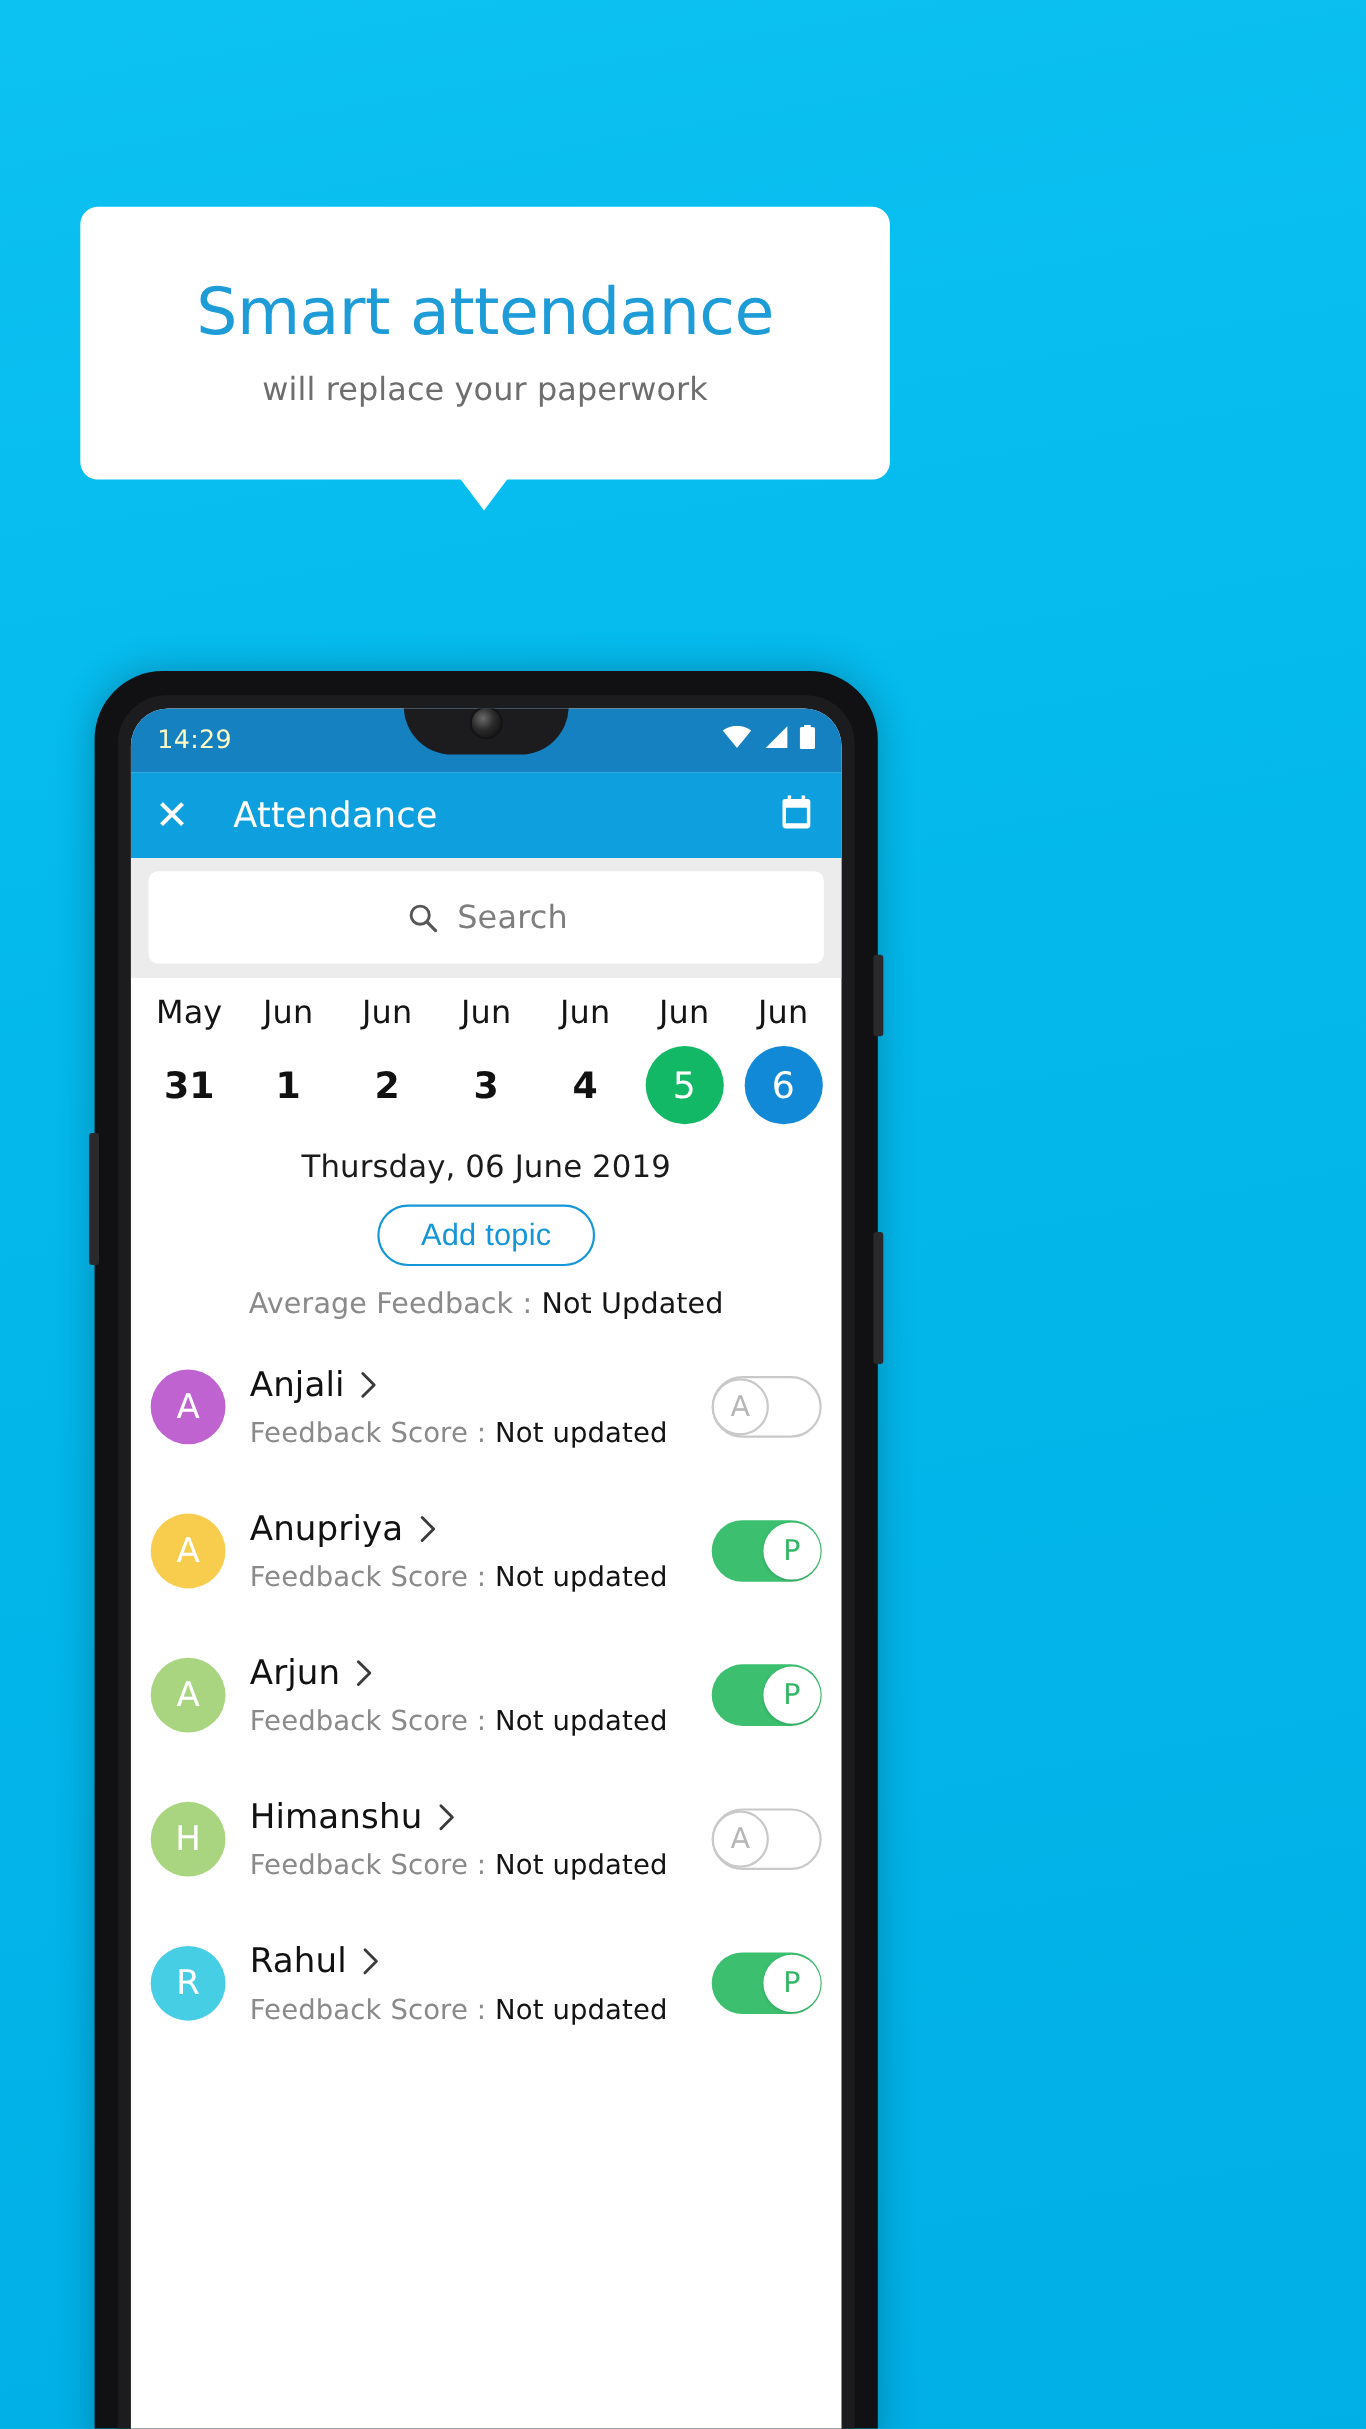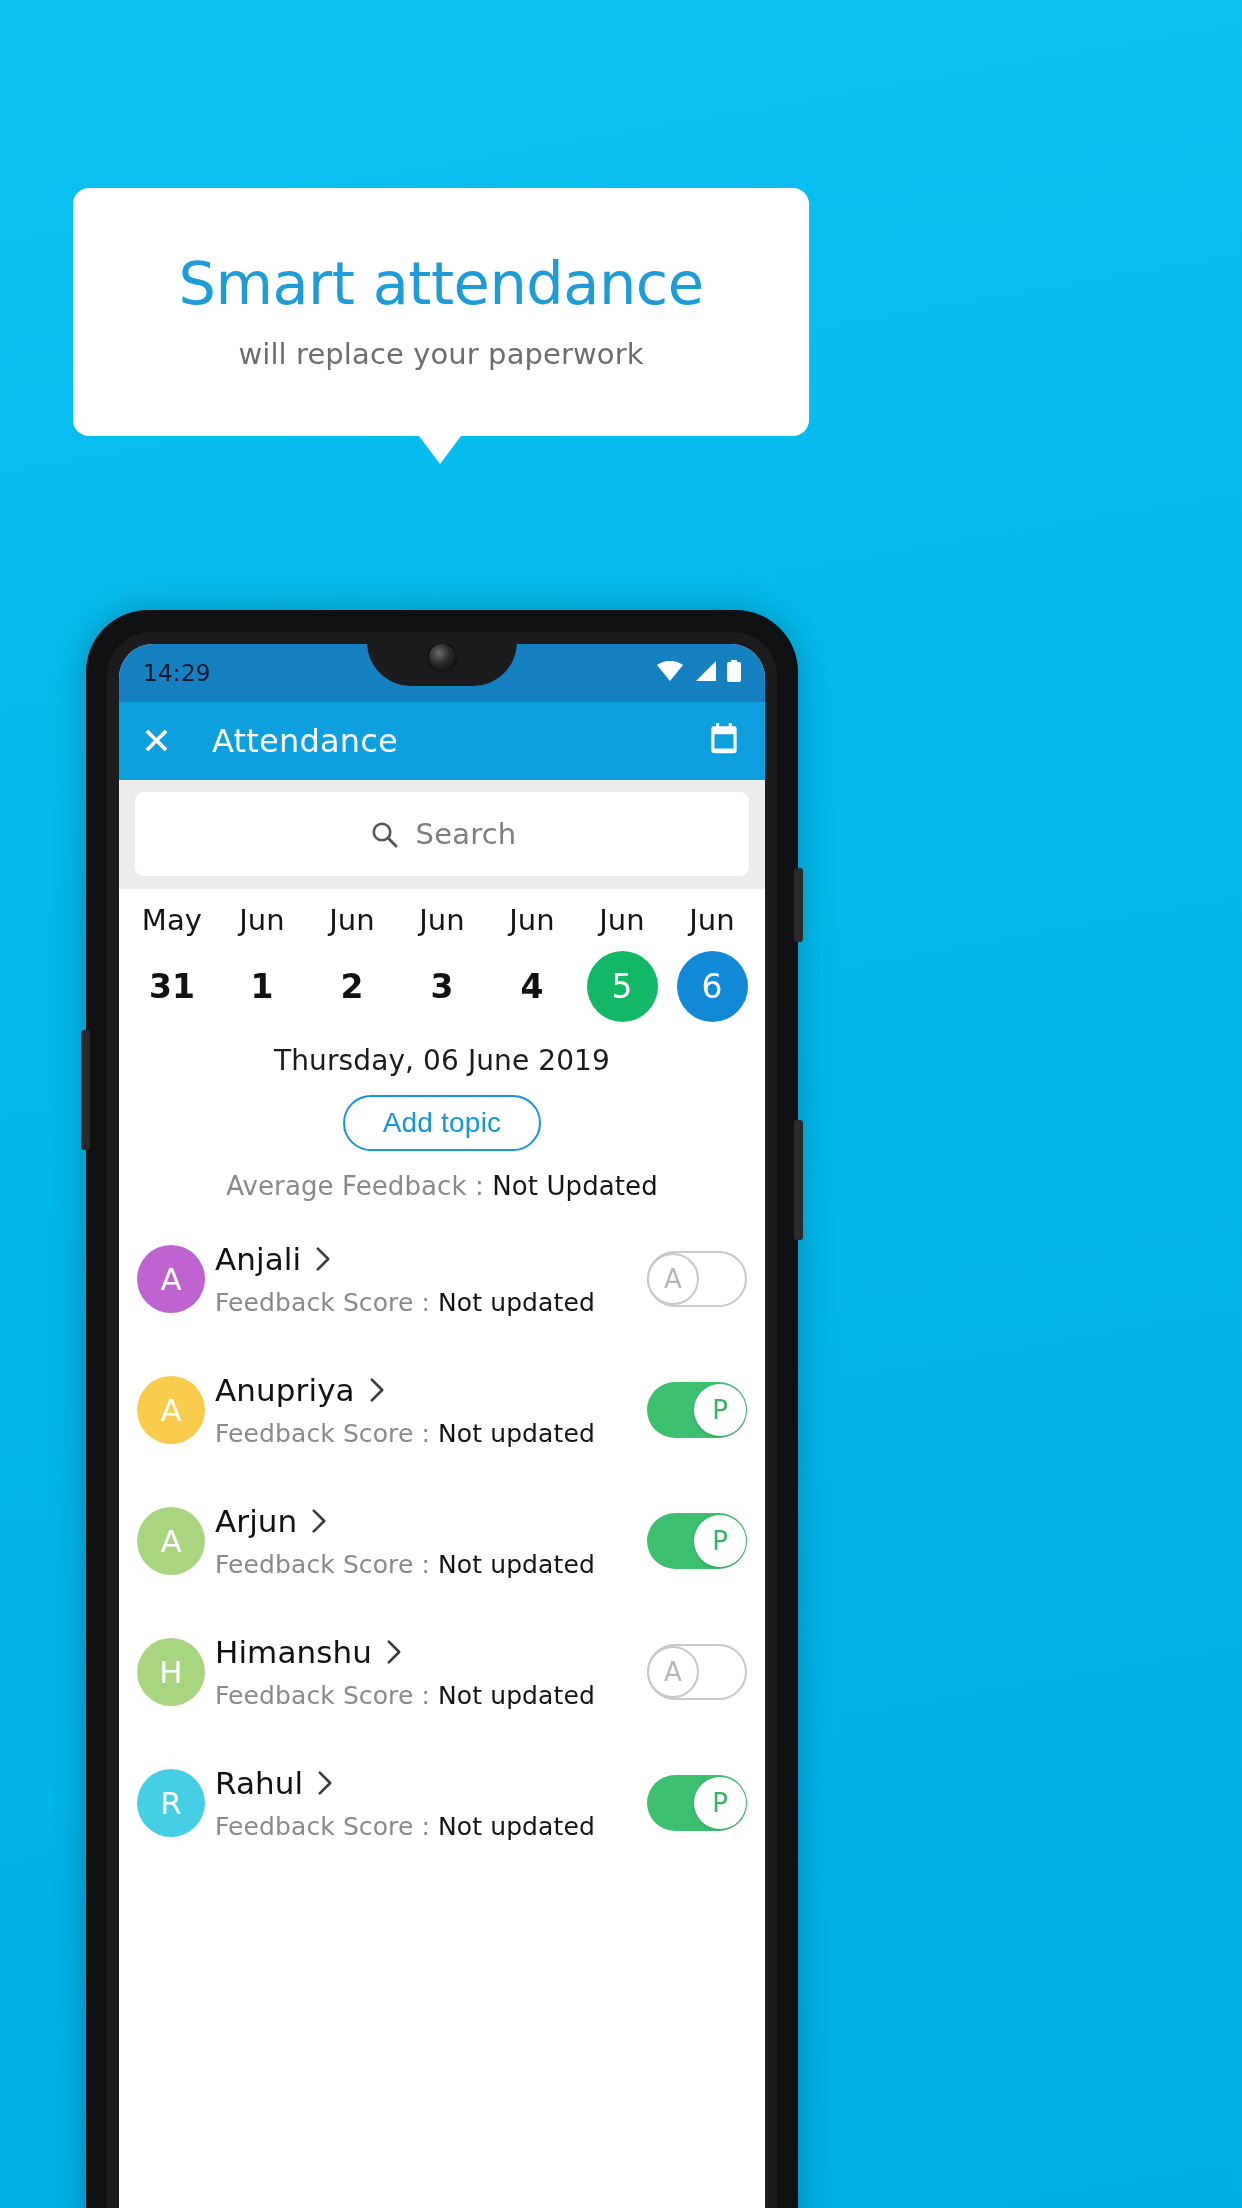--- a/index.html
+++ b/index.html
@@ -82,21 +82,21 @@
   .btn-right-2{ position:absolute; right:-5px; top:510px; width:9px; height:120px;
      background:#2a2a2c; border-radius:3px;}
   .btn-left-1{ position:absolute; left:-5px; top:420px; width:9px; height:120px;
      background:#2a2a2c; border-radius:3px;}
 
   
   .statusbar{
     position:relative;
     height:58px;
     background:#1581C0;
-    color:#0f172a;
+    color:#fef9c3;
     display:flex; align-items:center;
     padding:0 24px;
     font-size:23px;
     letter-spacing:0.3px;
   }
   .status-icons{ margin-left:auto; display:flex; align-items:center; gap:11px; }
   .notch{
     position:absolute;
     left:50%; transform:translateX(-50%);
     top:-14px;
@@ -212,21 +212,21 @@
     display:flex; align-items:center;
     padding:11px 18px 11px 18px;
     height:131px;
   }
   .avatar{
     width:68px;height:68px;border-radius:50%;
     display:flex;align-items:center;justify-content:center;
     color:#fff; font-size:31px; font-weight:400;
     flex:0 0 auto;
   }
-  .rowmid{ margin-left:10px; flex:1 1 auto; min-width:0; }
+  .rowmid{ margin-left:22px; flex:1 1 auto; min-width:0; }
   .namerow{ display:flex; align-items:center; gap:12px; }
   .name{
     font-size:31px; color:#111; font-weight:400; letter-spacing:0.1px;
   }
   .chev{ color:#4a4a4a; display:flex; align-items:center; }
   .fbline{
     margin-top:11px;
     font-size:25px;
     color:#8A8A8A;
     letter-spacing:0.1px;

